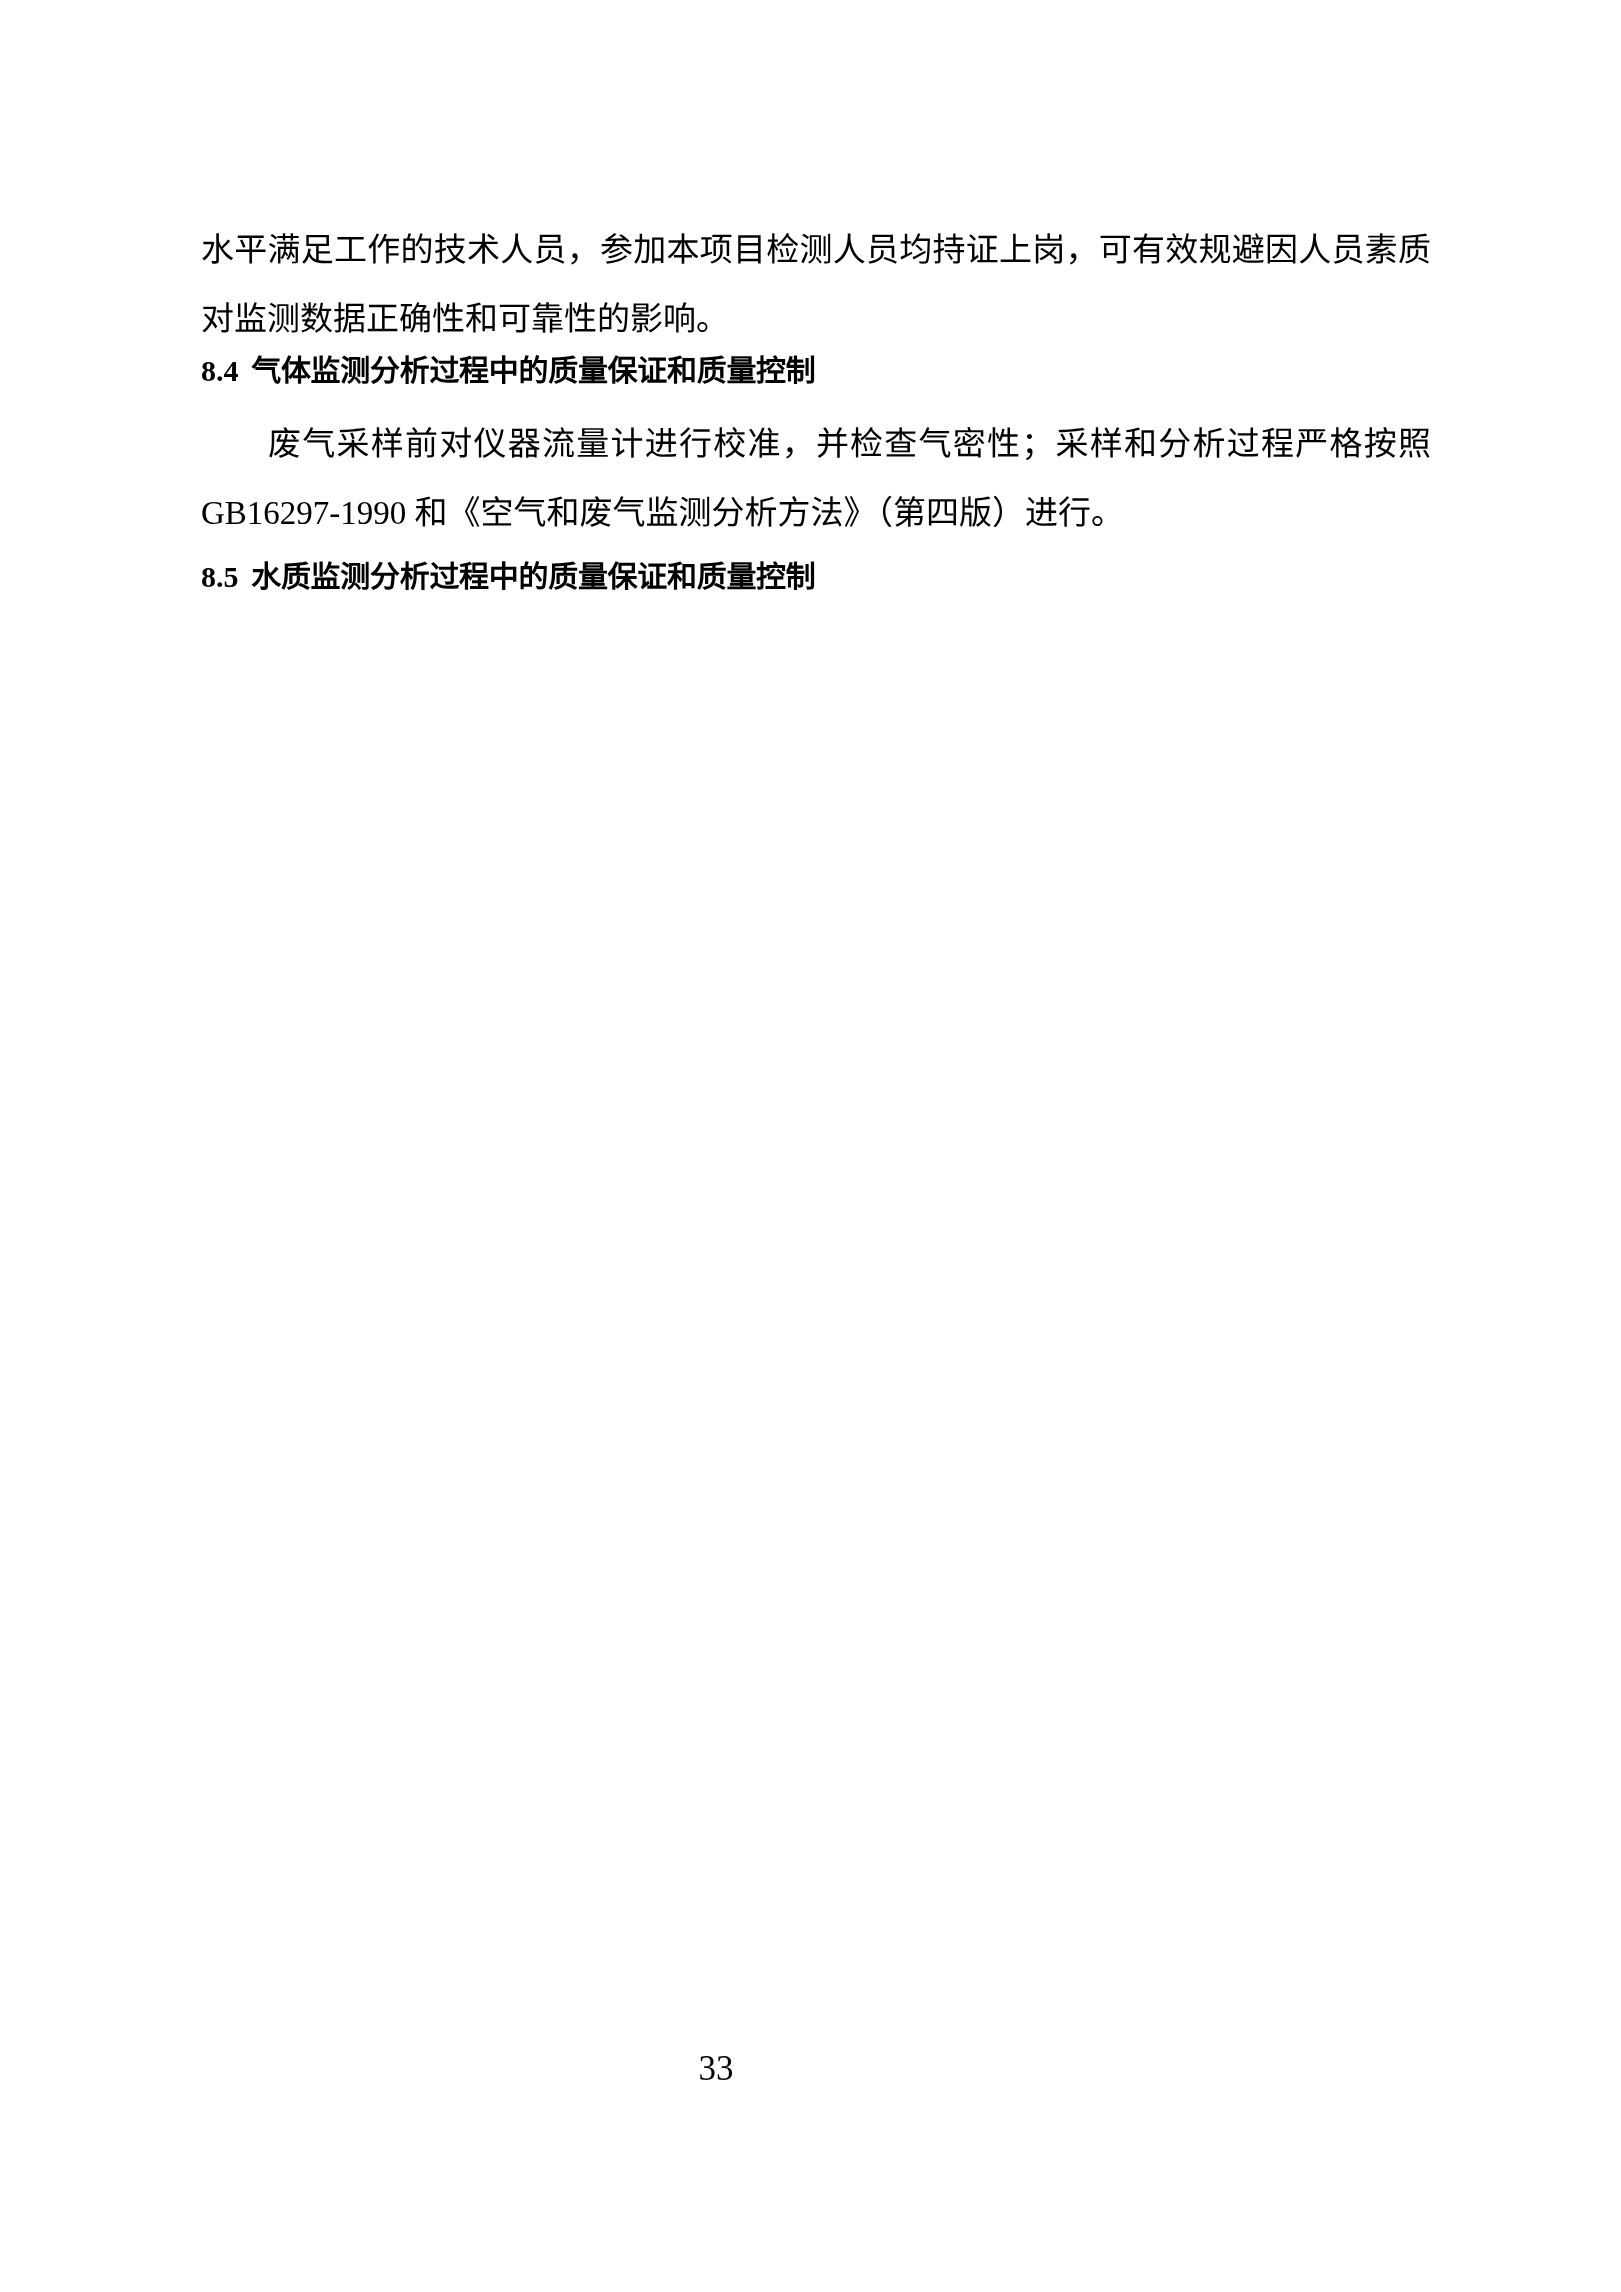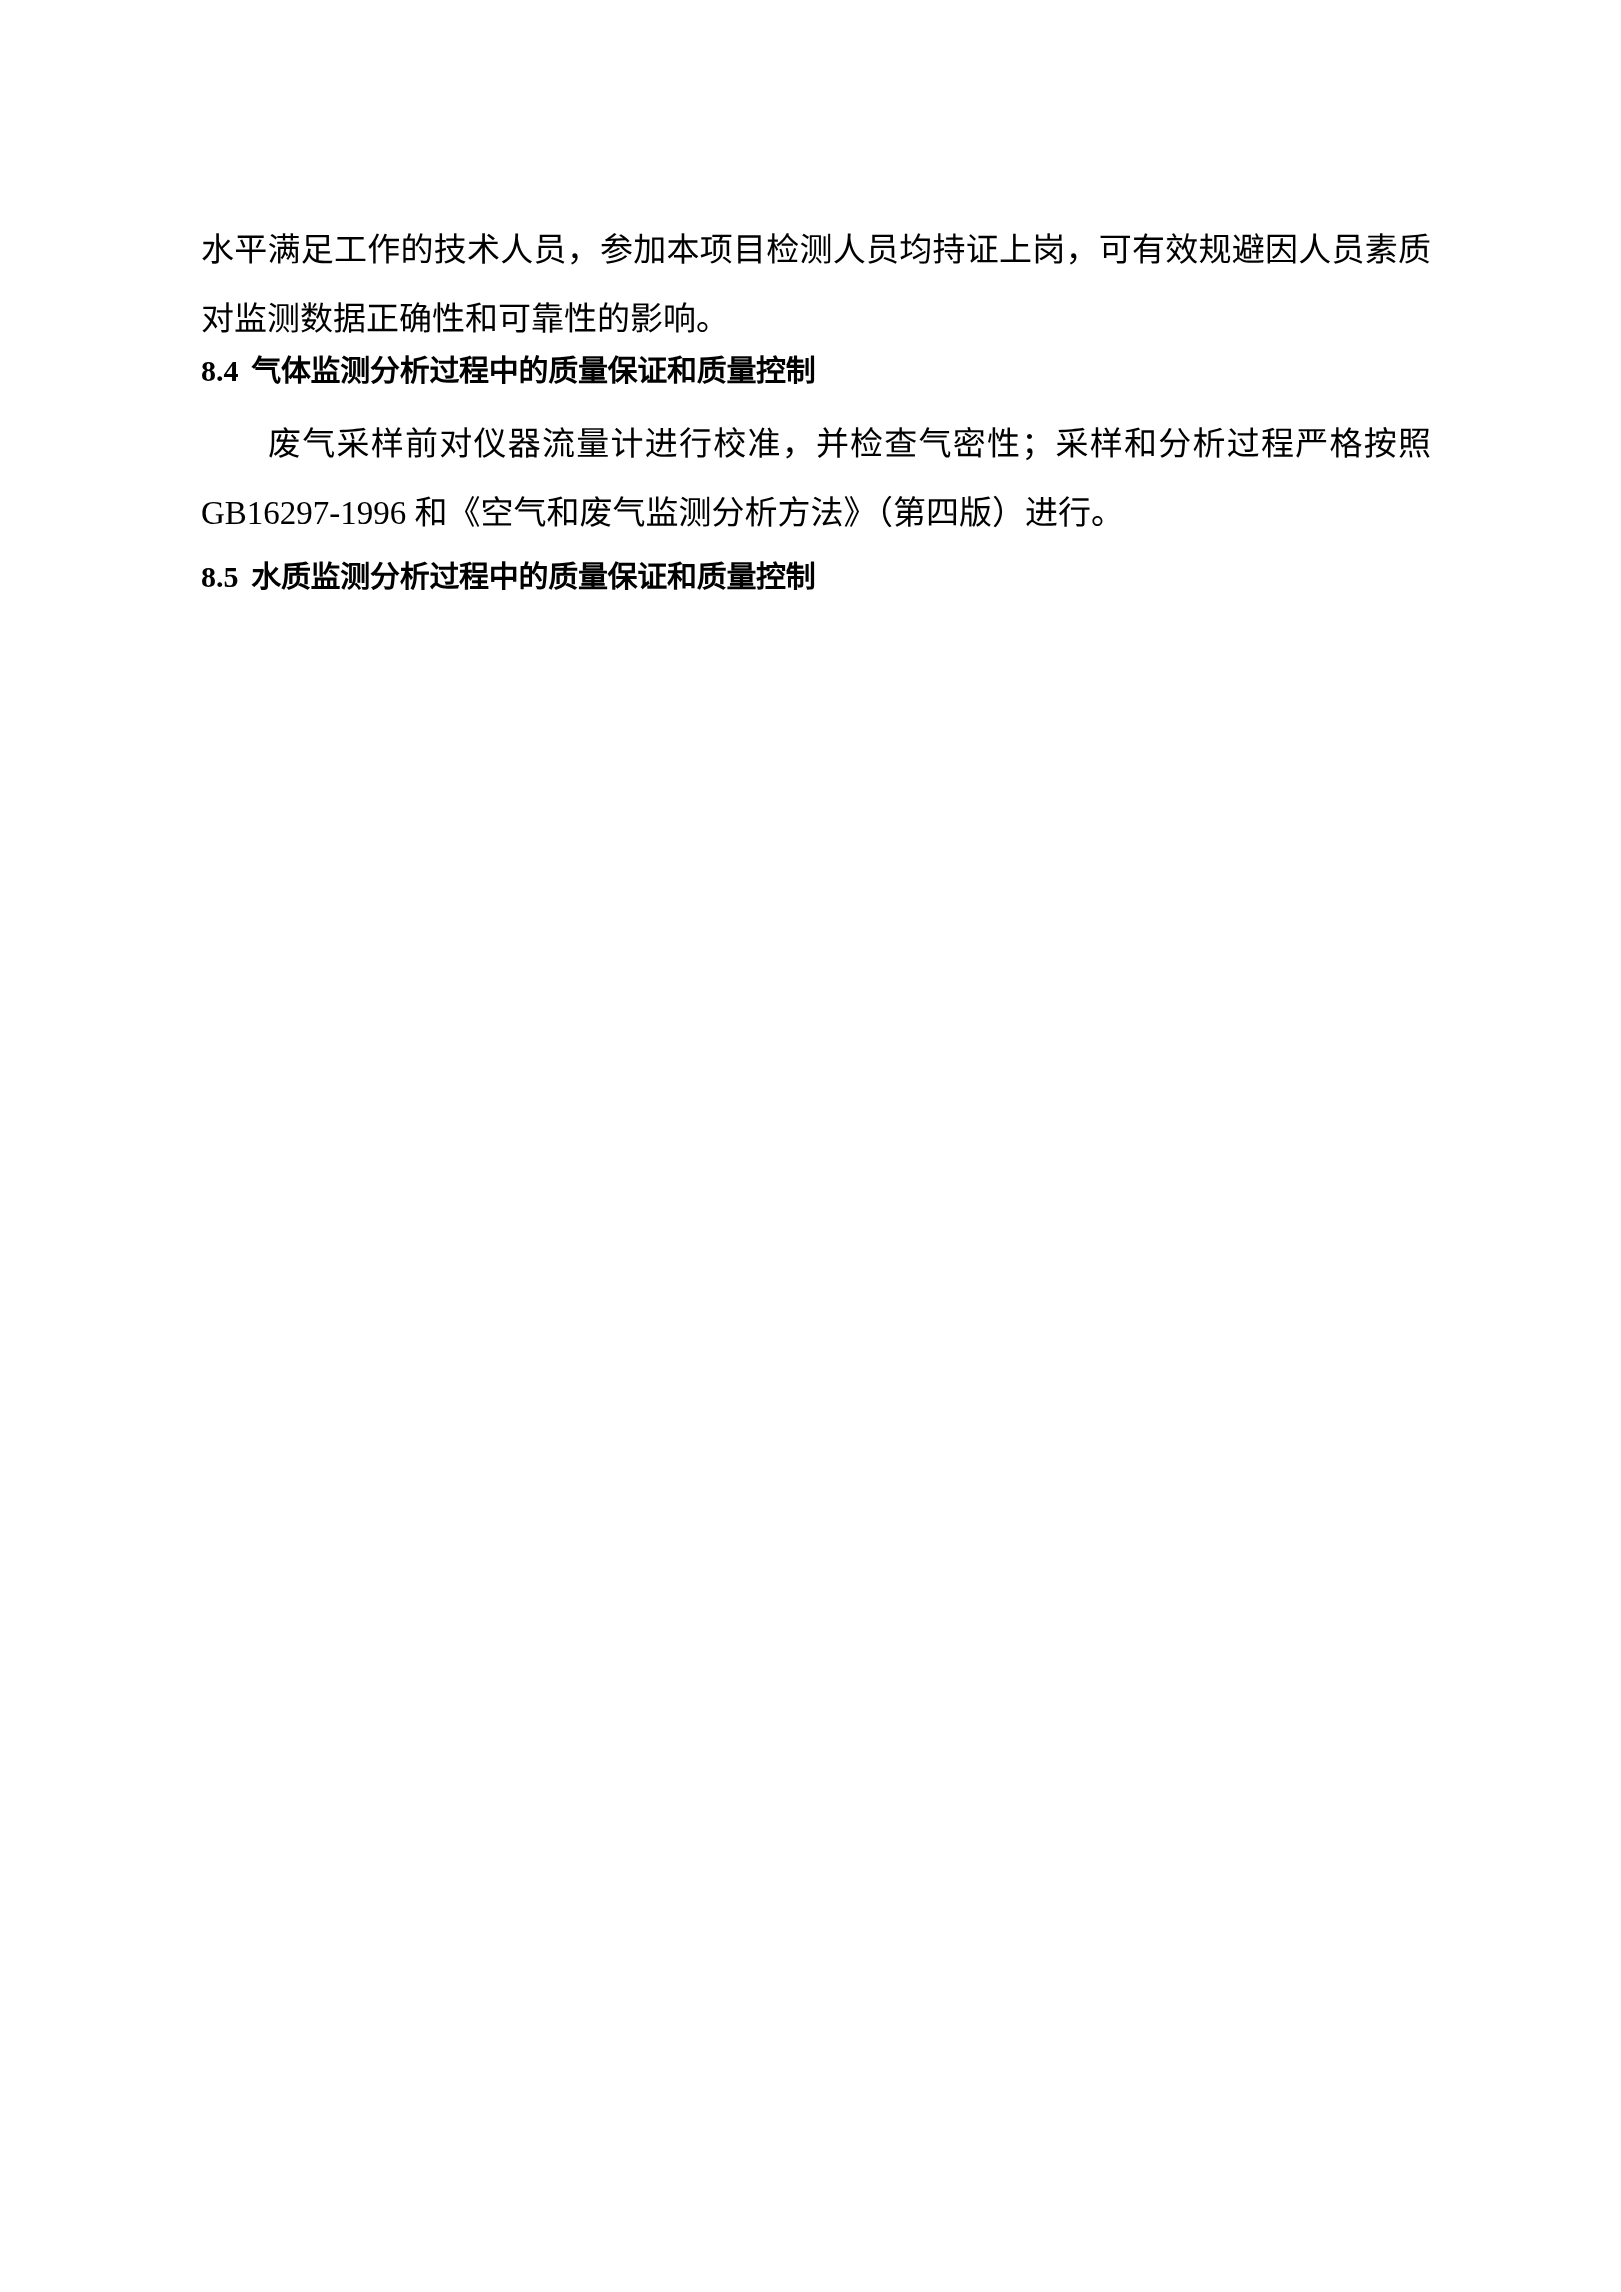--- a/index.html
+++ b/index.html
@@ -63,22 +63,23 @@
 </style>
 </head>
 <body>
 
 <div class="page">
 
   <p class="block body-text pos-intro">水平满足工作的技术人员，参加本项目检测人员均持证上岗，可有效规避因人员素质对监测数据正确性和可靠性的影响。</p>
 
   <h2 class="block heading pos-h84"><span class="num">8.4</span><span>气体监测分析过程中的质量保证和质量控制</span></h2>
 
-  <p class="block body-text indent pos-p84">废气采样前对仪器流量计进行校准，并检查气密性；采样和分析过程严格按照 GB16297-1996 和《空气和废气监测分析方法》（第四版）进行。</p>
+  <p class="block body-text indent pos-p84">废气采样前对仪器流量计进行校准，并检查气密性；采样和分析过程严格按照 GB16297-1990 和《空气和废气监测分析方法》（第四版）进行。</p>
 
   <h2 class="block heading pos-h85"><span class="num">8.5</span><span>水质监测分析过程中的质量保证和质量控制</span></h2>
 
 
 
 
+  <div class="page-number">33</div>
 
 </div>
 
 
 </body></html>

